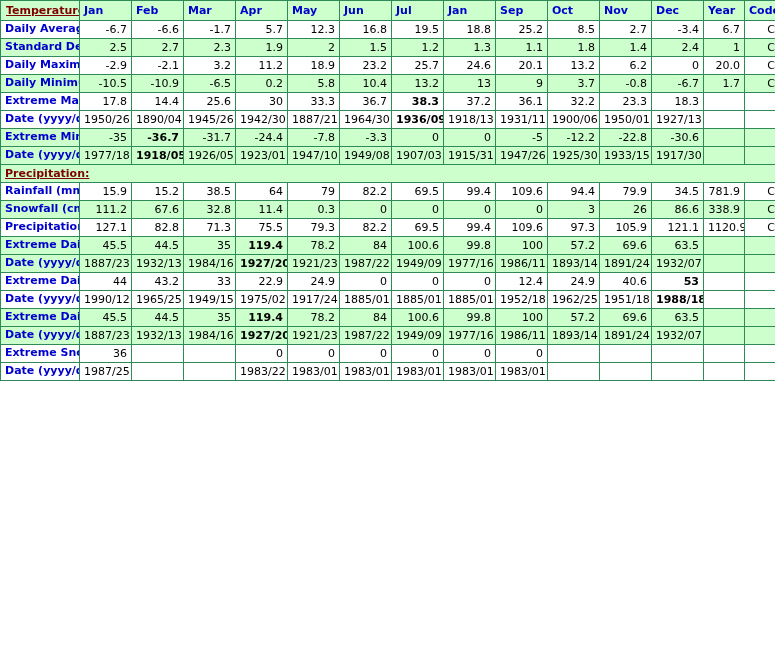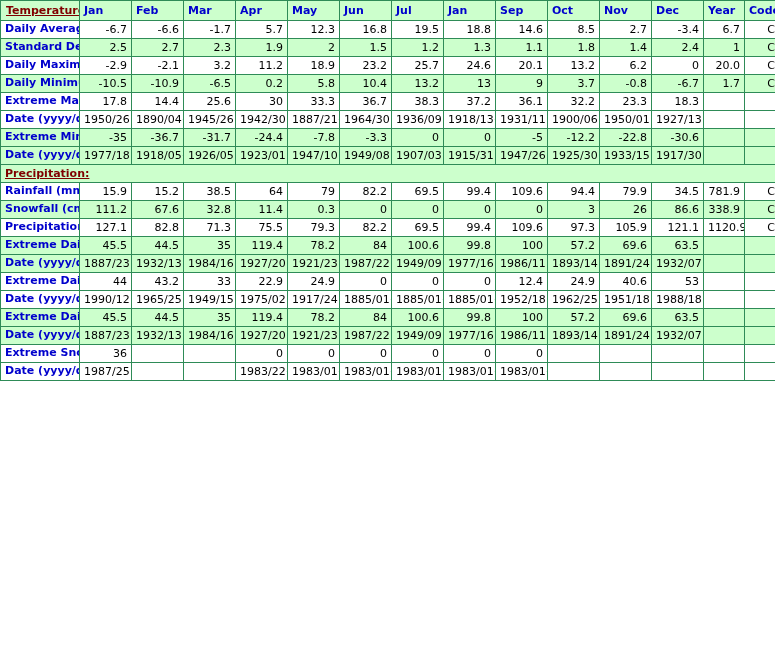--- a/index.html
+++ b/index.html
@@ -77,21 +77,21 @@
   }
 
   
   td.val {
     text-align: right;
     color: #000000;
     font-weight: normal;
     padding-right: 5px;
   }
   td.val.record {
-    font-weight: normal;
+    font-weight: bold;
   }
 </style>
 </head>
 <body>
 
 <table class="climate">
   <colgroup>
     <col class="c-label">
     <col class="c-mon">
       <col class="c-mon">
@@ -129,21 +129,21 @@
       <tr class="band-white">
         <td class="rowlabel">Daily Average (°C)</td>
         <td class="val">-6.7</td>
         <td class="val">-6.6</td>
         <td class="val">-1.7</td>
         <td class="val">5.7</td>
         <td class="val">12.3</td>
         <td class="val">16.8</td>
         <td class="val">19.5</td>
         <td class="val">18.8</td>
-        <td class="val">14.6</td>
+        <td class="val">25.2</td>
         <td class="val">8.5</td>
         <td class="val">2.7</td>
         <td class="val">-3.4</td>
         <td class="val">6.7</td>
         <td class="val">C</td>
       </tr>
       <tr class="band-green">
         <td class="rowlabel">Standard Deviation</td>
         <td class="val">2.5</td>
         <td class="val">2.7</td>

